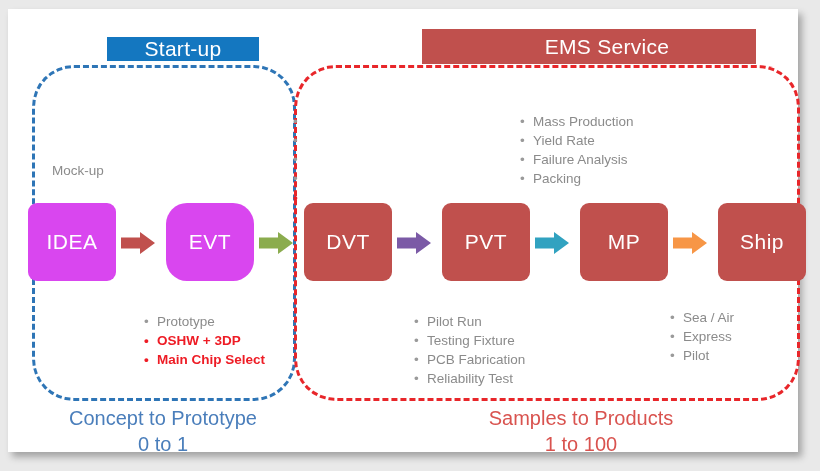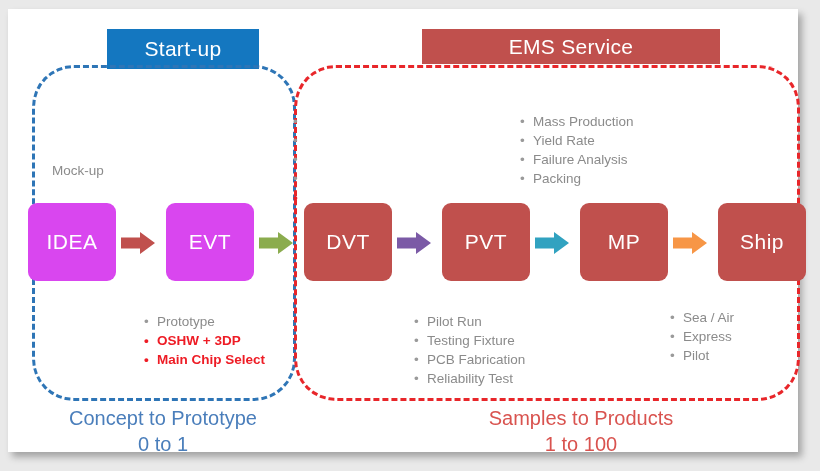--- a/index.html
+++ b/index.html
@@ -13,26 +13,26 @@
     background:#ffffff;
     box-shadow:4px 5px 7px rgba(0,0,0,0.30);
   }
 
   
   .banner{
     position:absolute;display:flex;align-items:center;justify-content:center;
     color:#ffffff;letter-spacing:.3px;
   }
   #banner-startup{
-    left:99px;top:20px;width:152px;height:40px;
+    left:99px;top:28px;width:152px;height:24px;
     background:#1477c0;font-size:21px;
   }
   #banner-ems{
     left:414px;top:20px;width:298px;height:35px;
-    background:#c0504d;font-size:21px;
+    background:#c0504d;font-size:21px;padding-left:36px;
   }
 
   
   .dashbox{position:absolute;border-radius:42px;background:transparent;}
   #group-startup{
     left:24px;top:56px;width:258px;height:330px;
     border:3px dashed #2e75b6;
   }
   #group-ems{
     left:286px;top:56px;width:500px;height:330px;
@@ -41,21 +41,21 @@
 
   
   .pbox{
     position:absolute;width:88px;height:78px;border-radius:9px;
     display:flex;align-items:center;justify-content:center;
     color:#ffffff;font-size:21px;letter-spacing:.5px;
   }
   .pbox.blue{background:#d946ef;}
   .pbox.red{background:#c0504d;}
   #box-idea{left:20px;top:194px;}
-  #box-evt {left:158px;top:194px;}
+  #box-evt {left:158px;top:194px;border-radius:21px;}
   #box-dvt {left:296px;top:194px;}
   #box-pvt {left:434px;top:194px;}
   #box-mp  {left:572px;top:194px;}
   #box-ship{left:710px;top:194px;}
 
   
   .arrow{position:absolute;top:222px;width:34px;height:24px;}
   #arrow-1{left:113px;}
   #arrow-2{left:251px;}
   #arrow-3{left:389px;}

